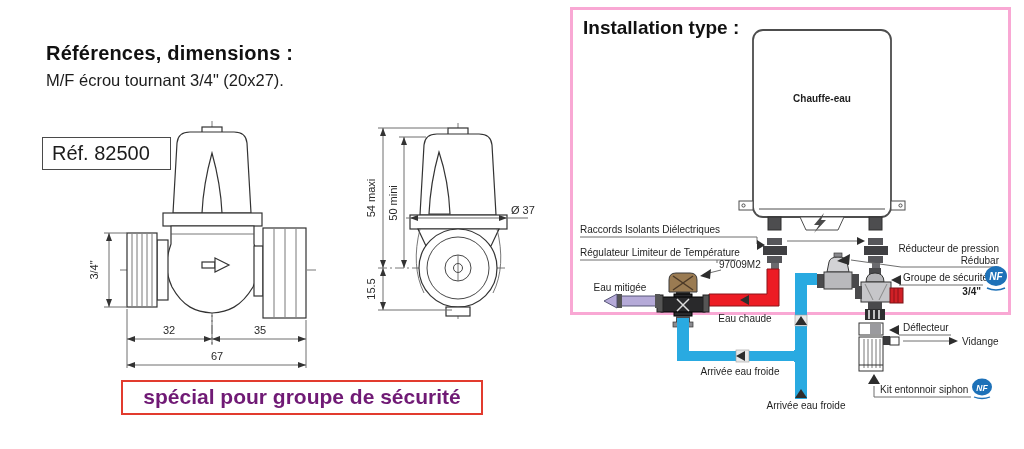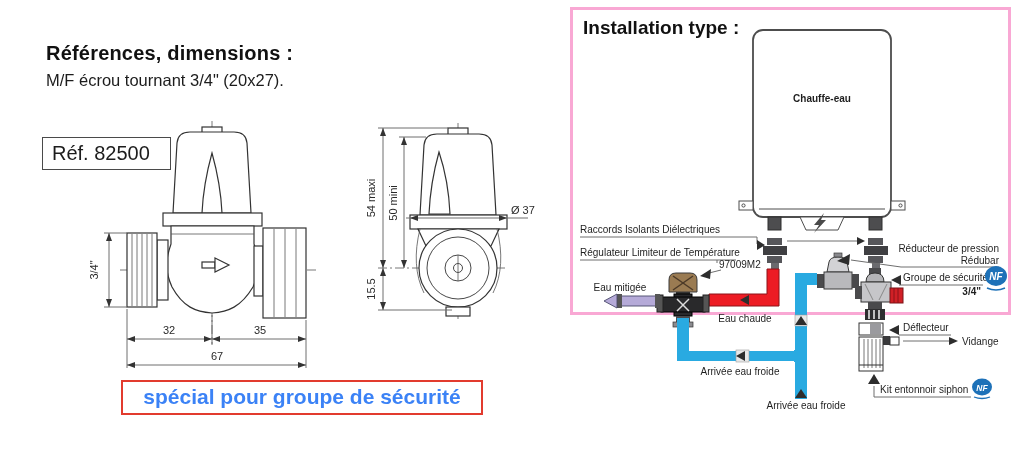--- a/index.html
+++ b/index.html
@@ -5,21 +5,21 @@
   html,body{margin:0;padding:0;background:#ffffff;}
   #page{position:relative;width:1024px;height:449px;background:#ffffff;overflow:hidden;
         font-family:"Liberation Sans", sans-serif;color:#131313;}
   .abs{position:absolute;}
   
   #left-title{left:46px;top:42px;font-size:20px;font-weight:bold;letter-spacing:.2px;color:#111;text-align:right;}
   #left-subtitle{left:46px;top:71px;font-size:16.5px;color:#1c1c1c;}
   #ref-box{left:42px;top:137px;width:118px;height:31px;border:1.5px solid #4a4a4a;
            font-size:20px;line-height:31px;padding-left:9px;color:#1c1c1c;background:#fff;}
   #special-box{left:121px;top:380px;width:358px;height:31px;border:2px solid #e23b2e;
-           font-size:21px;font-weight:bold;line-height:30px;text-align:center;color:#3b82f6;background:#fff;}
+           font-size:21px;font-weight:bold;line-height:30px;text-align:center;color:#701a75;background:#fff;}
   
   #install-panel{left:553px;top:7px;width:441px;height:308px;border:3px solid #f9a8d4;
            box-sizing:border-box;background:#fff;margin-left:17px;}
   #install-title{left:10px;top:7px;font-size:19px;font-weight:bold;color:#111;}
   svg text{font-family:"Liberation Sans", sans-serif;}
   .dim{font-size:11px;fill:#2a2a2a;}
   .lbl{font-size:10px;fill:#1f1f1f;}
   .lblb{font-size:10px;fill:#1f1f1f;font-weight:bold;}
   .ln{stroke:#6e6e6e;stroke-width:1;fill:none;}
   .draw{fill:#ffffff;stroke:#333333;stroke-width:1.2;}

